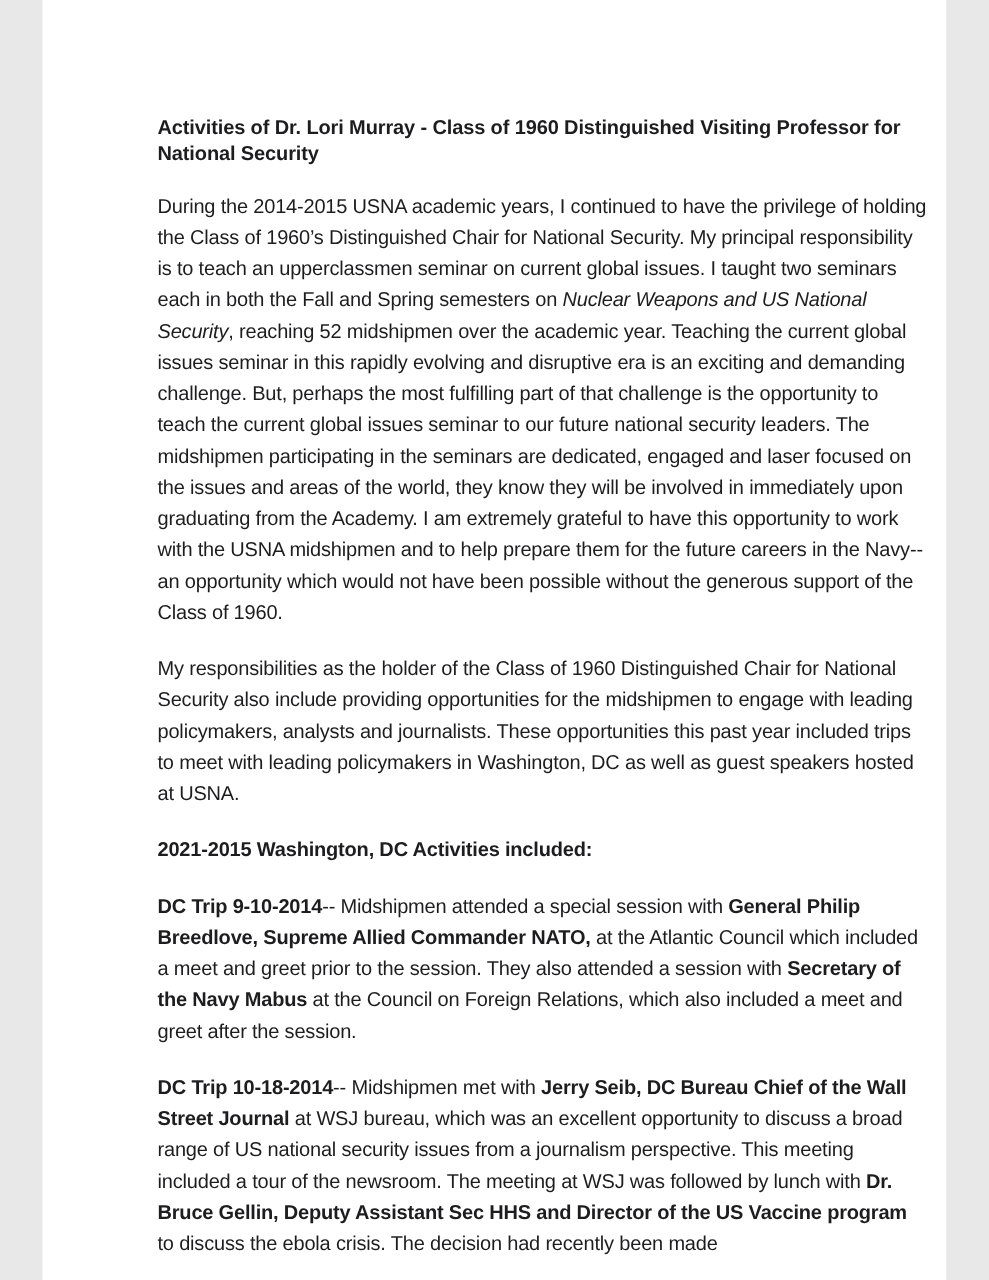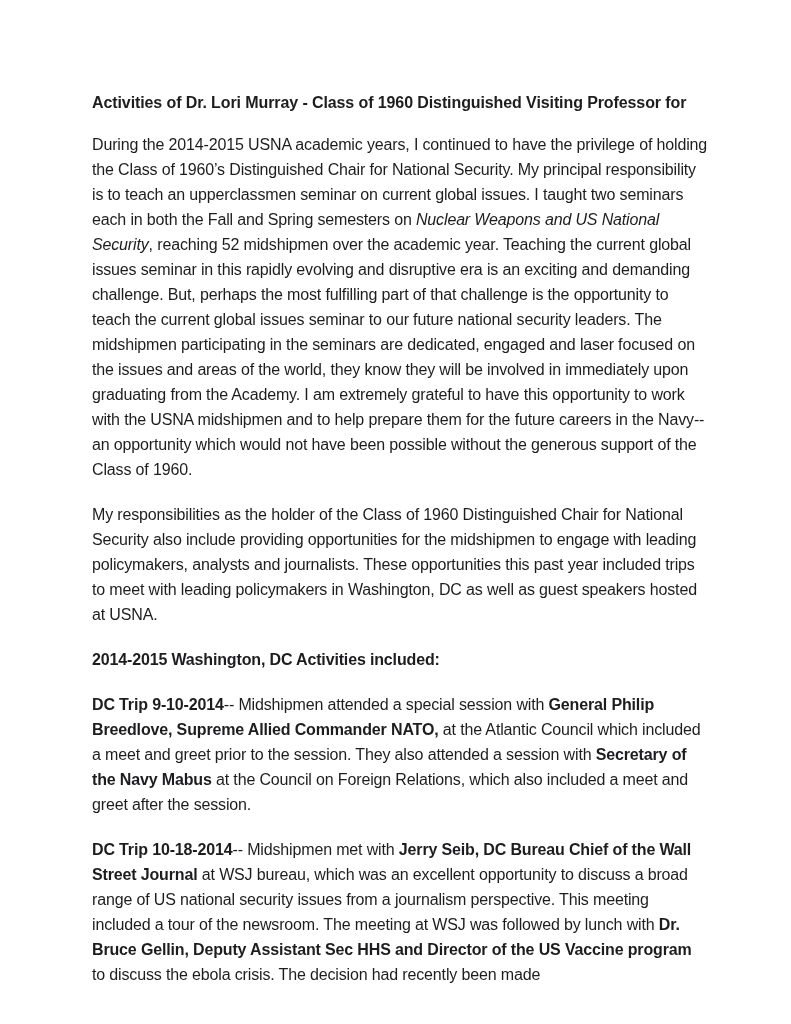--- a/index.html
+++ b/index.html
@@ -2,21 +2,21 @@
 <html><head>
 <meta charset="utf-8">
 <style>
   html, body {
     margin: 0;
     padding: 0;
     background: #e8e8e8;
   }
   .page {
     position: relative;
-    width: 791px;
+    width: 723px;
     height: 1024px;
     margin: 0 auto;
     background: #ffffff;
     overflow: hidden;
     font-family: "Liberation Sans", sans-serif;
     color: #1d1d1f;
   }
   .content {
     position: absolute;
     left: 92px;
@@ -48,26 +48,27 @@
   }
 </style>
 </head>
 <body>
 
 <div class="page">
   <div class="content">
 
     <h1 class="doc-title">
       <span class="title-line">Activities of Dr. Lori Murray - Class of 1960 Distinguished Visiting Professor for</span>
+      <span class="title-line">National Security</span>
     </h1>
 
     <p class="body"><span>During the 2014-2015 USNA academic years, I continued to have the privilege of holding the Class of 1960’s Distinguished Chair for National Security. My principal responsibility is to teach an upperclassmen seminar on current global issues. I taught two seminars each in both the Fall and Spring semesters on </span><span style="font-style: italic;">Nuclear Weapons and US National Security</span><span>, reaching 52 midshipmen over the academic year. Teaching the current global issues seminar in this rapidly evolving and disruptive era is an exciting and demanding challenge. But, perhaps the most fulfilling part of that challenge is the opportunity to teach the current global issues seminar to our future national security leaders. The midshipmen participating in the seminars are dedicated, engaged and laser focused on the issues and areas of the world, they know they will be involved in immediately upon graduating from the Academy. I am extremely grateful to have this opportunity to work with the USNA midshipmen and to help prepare them for the future careers in the Navy-- an opportunity which would not have been possible without the generous support of the Class of 1960.</span></p>
 
     <p class="body"><span>My responsibilities as the holder of the Class of 1960 Distinguished Chair for National Security also include providing opportunities for the midshipmen to engage with leading policymakers, analysts and journalists. These opportunities this past year included trips to meet with leading policymakers in Washington, DC as well as guest speakers hosted at USNA.</span></p>
 
-    <p class="body section-heading">2014-2015 Washington, DC Activities included:</p>
+    <p class="body section-heading">2021-2015 Washington, DC Activities included:</p>
 
     <p class="body"><span style="font-weight: 700;">DC Trip 9-10-2014</span><span>-- Midshipmen attended a special session with </span><span style="font-weight: 700;">General Philip Breedlove, Supreme Allied Commander NATO,</span><span> at the Atlantic Council which included a meet and greet prior to the session. They also attended a session with </span><span style="font-weight: 700;">Secretary of the Navy Mabus</span><span> at the Council on Foreign Relations, which also included a meet and greet after the session.</span></p>
 
     <p class="body"><span style="font-weight: 700;">DC Trip 10-18-2014</span><span>-- Midshipmen met with </span><span style="font-weight: 700;">Jerry Seib, DC Bureau Chief of the Wall Street Journal</span><span> at WSJ bureau, which was an excellent opportunity to discuss a broad range of US national security issues from a journalism perspective. This meeting included a tour of the newsroom. The meeting at WSJ was followed by lunch with </span><span style="font-weight: 700;">Dr. Bruce Gellin, Deputy Assistant Sec HHS and Director of the US Vaccine program</span><span> to discuss the ebola crisis. The decision had recently been made</span></p>
 
   </div>
 </div>
 
 </body></html>

